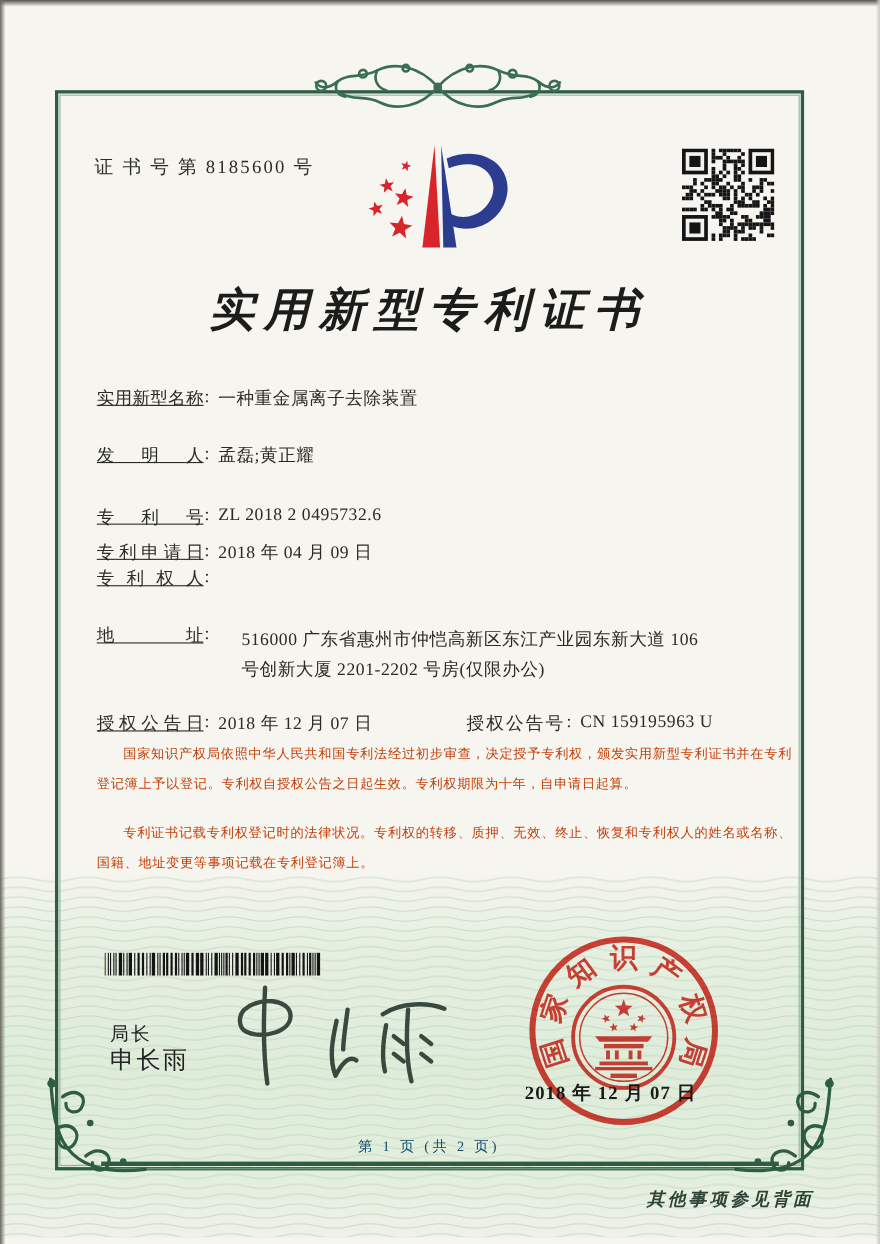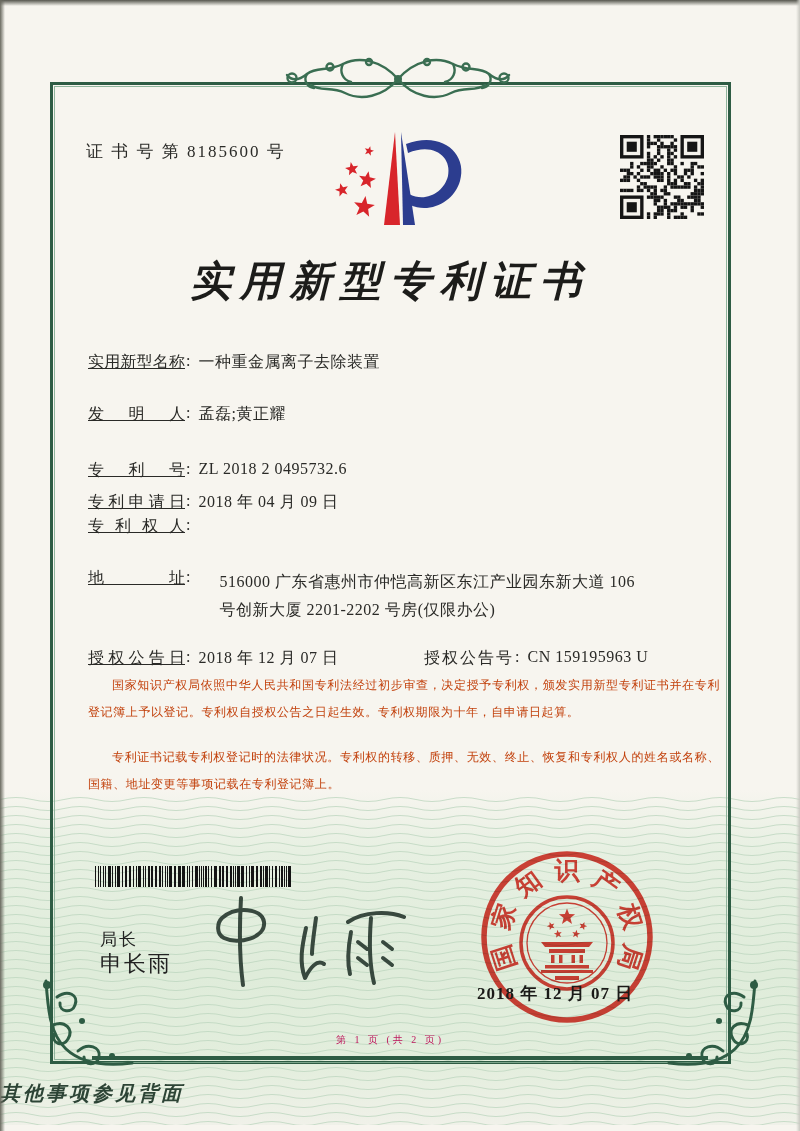--- a/index.html
+++ b/index.html
@@ -35,23 +35,23 @@
   .addr-val{width:510px;line-height:28px;letter-spacing:.5px;margin-left:21px;}
   .para{position:absolute;left:88px;width:632px;font-size:12px;line-height:27px;
        color:#c2410c;text-indent:2em;letter-spacing:.6px;z-index:5;text-align:justify;}
   .barcode{position:absolute;left:95px;top:866px;z-index:5;}
   .director-title{position:absolute;left:100px;top:928px;font-size:17px;color:#222;z-index:5;letter-spacing:2px;}
   .director-name{position:absolute;left:100px;top:949px;font-size:22px;color:#222;z-index:5;letter-spacing:2px;}
   .signature{position:absolute;left:208px;top:888px;z-index:6;}
   .seal{position:absolute;left:452px;top:822px;z-index:6;mix-blend-mode:multiply;opacity:.93;}
   .seal-date{position:absolute;left:477px;top:982px;font-size:17px;font-weight:600;color:#1a1a18;z-index:7;letter-spacing:1px;}
   .page-note{position:absolute;left:0;top:1033px;width:780px;text-align:center;
-       font-size:10px;color:#be185d;letter-spacing:3px;z-index:5;}
-  .back-note{position:absolute;left:0;top:1080px;width:740px;text-align:left;
-       font-size:20px;font-style:italic;font-weight:600;color:#2d4436;letter-spacing:3px;z-index:5;}
+       font-size:13px;color:#0c4a6e;letter-spacing:3px;z-index:5;}
+  .back-note{position:absolute;left:0;top:1080px;width:740px;text-align:right;
+       font-size:16px;font-style:italic;font-weight:600;color:#2d4436;letter-spacing:3px;z-index:5;}
 </style>
 </head>
 <body>
 
 <div class="paper"></div>
 <div class="green-band"></div>
 
 <svg class="waves" width="800" height="330">
   <defs>
     <pattern id="wv" width="64" height="9" patternUnits="userSpaceOnUse">

